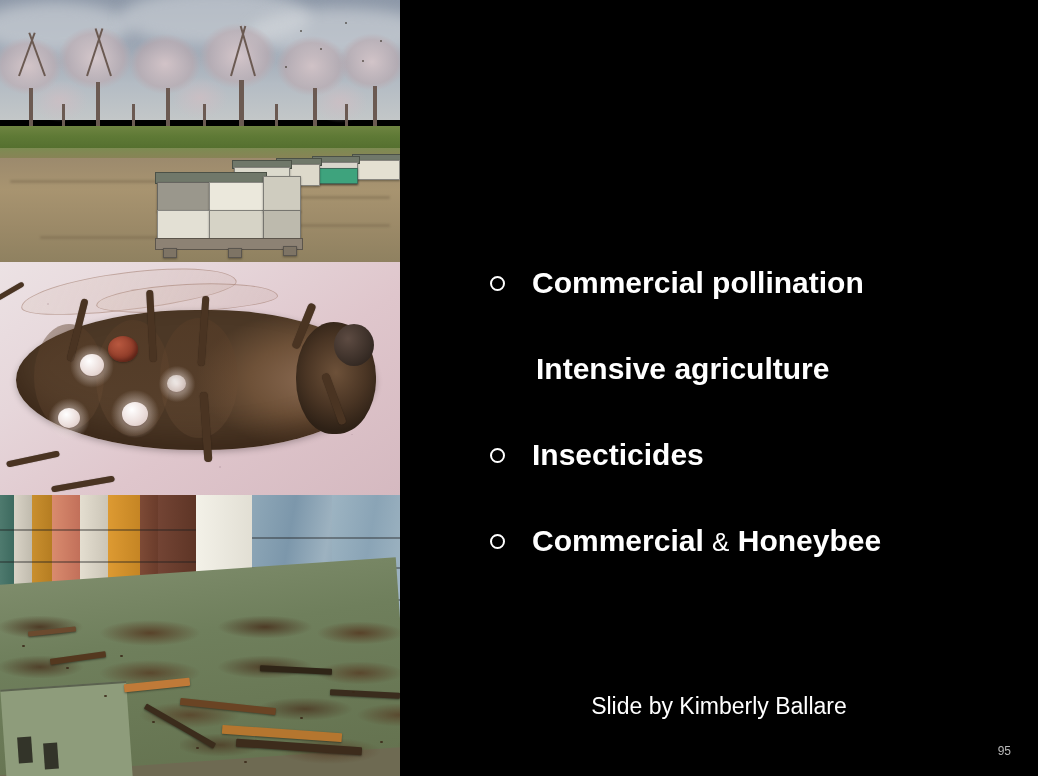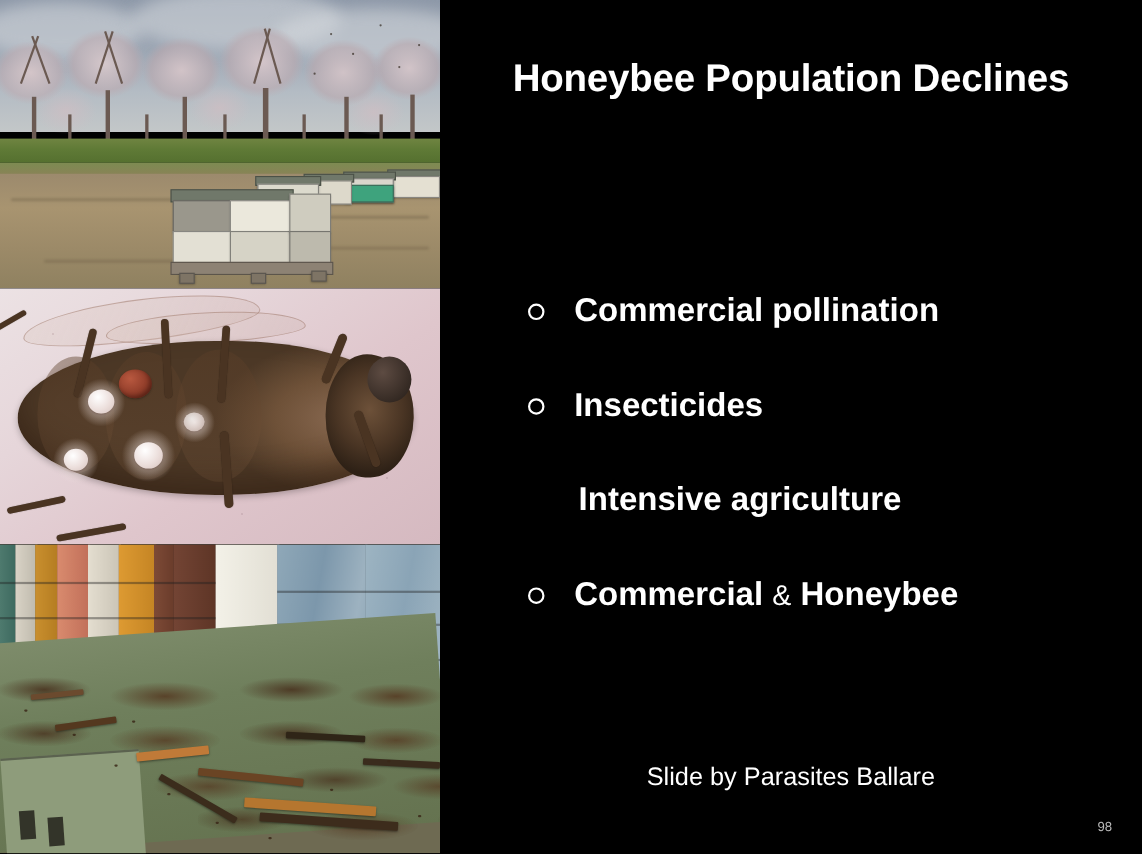--- a/index.html
+++ b/index.html
@@ -204,21 +204,21 @@
     left: 0; top: 52px; width: 638px;
     text-align: center;
     color: #ffffff;
     font-size: 35px;
     font-weight: bold;
     letter-spacing: -0.2px;
     white-space: nowrap;
   }
   .bullet-list {
     position: absolute;
-    left: 80px; top: 240px;
+    left: 90px; top: 240px;
     width: 548px;
   }
   .bullet-row {
     position: relative;
     display: flex;
     align-items: center;
     height: 86px;
   }
   .bullet-marker {
     width: 42px;
@@ -428,50 +428,49 @@
       <div class="dead-speck" style="left:244px;top:266px;"></div>
       <div class="dead-speck" style="left:300px;top:222px;"></div>
       <div class="dead-speck" style="left:352px;top:196px;"></div>
       <div class="dead-speck" style="left:380px;top:246px;"></div>
       <div class="dead-speck" style="left:120px;top:160px;"></div>
     </div>
   </div>
 
   <div class="content">
 
-    <div class="slide-title">Honeybee Population Declines</div>
 
     <div class="bullet-list">
 
       <div class="bullet-row">
         <span class="bullet-marker">
           <span class="ring"></span>
         </span>
         <span class="bullet-text">Commercial pollination</span>
       </div>
 
+      <div class="bullet-row indented">
+        <span class="bullet-marker"></span>
+        <span class="bullet-text">Intensive agriculture</span>
+      </div>
+
       <div class="bullet-row">
         <span class="bullet-marker">
           <span class="ring"></span>
         </span>
         <span class="bullet-text">Insecticides</span>
       </div>
 
-      <div class="bullet-row indented">
-        <span class="bullet-marker"></span>
-        <span class="bullet-text">Intensive agriculture</span>
-      </div>
-
       <div class="bullet-row">
         <span class="bullet-marker">
           <span class="ring"></span>
         </span>
         <span class="bullet-text"><span>Commercial </span><span class="amp">&amp;</span><span> Honeybee</span></span>
       </div>
 
     </div>
 
-    <div class="credit">Slide by Parasites Ballare</div>
-
-    <div class="page-number">98</div>
+    <div class="credit">Slide by Kimberly Ballare</div>
+
+    <div class="page-number">95</div>
   </div>
 
 </div>
 
 </body></html>

